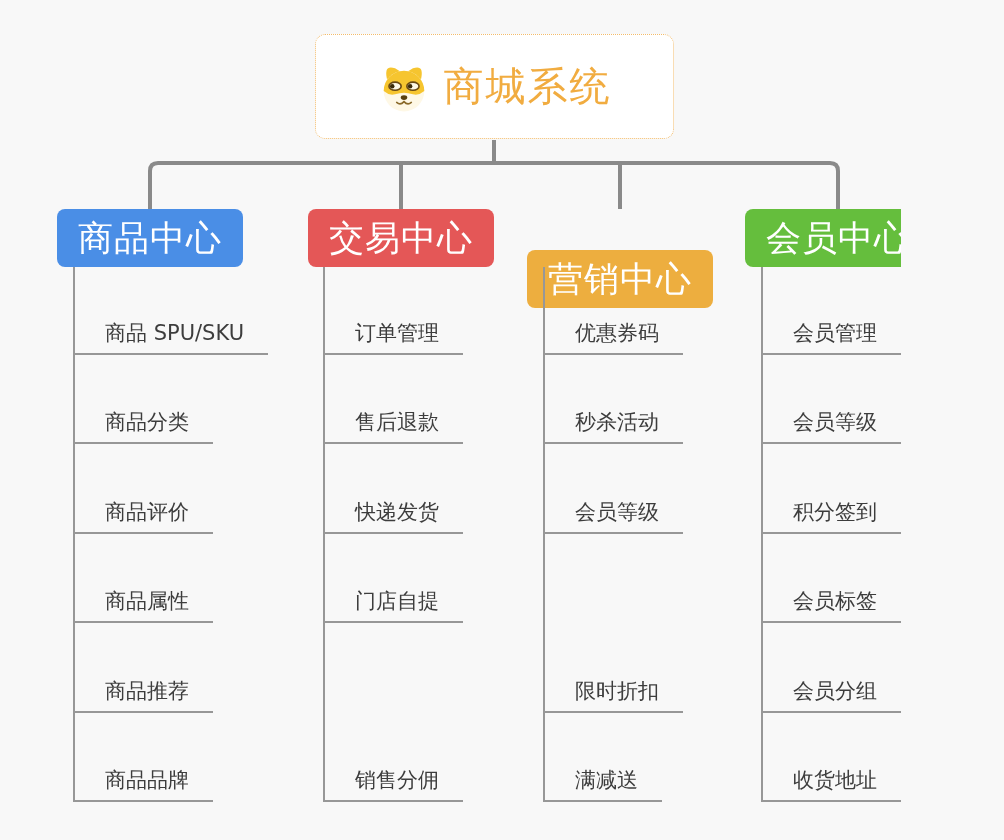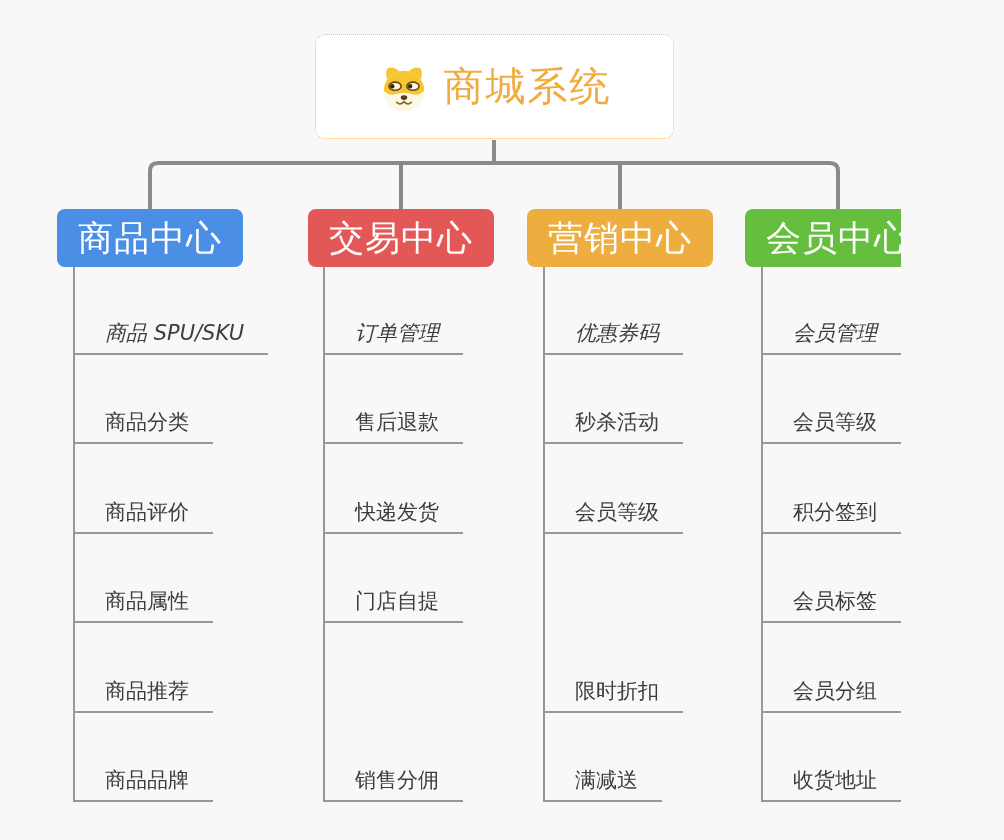--- a/index.html
+++ b/index.html
@@ -70,21 +70,21 @@
   .item{
     position:absolute;
     white-space:nowrap;
     font-size:21px;
     line-height:24px;
     color:#3d3d3d;
     padding:0 24px 8px 32px;
     border-bottom:2px solid #979797;
   }
   .c0{left:73px;} .c1{left:323px;} .c2{left:543px;} .c3{left:761px;}
-  .r0{top:321px;font-style:italic;} .r1{top:410px;} .r2{top:500px;}
+  .r0{top:321px;} .r1{top:410px;} .r2{top:500px;}
   .r3{top:589px;} .r4{top:679px;} .r5{top:768px;}
 </style>
 </head>
 <body>
 
 <div class="canvas">
 
   <svg class="connectors" width="1004" height="840" viewBox="0 0 1004 840">
     <g stroke="#8a8a8a" stroke-width="4" fill="none">
       <path d="M494 140 L494 163"></path>
@@ -105,21 +105,21 @@
       <circle cx="17.5" cy="31" r="2.8" fill="#3a2a08"></circle>
       <circle cx="39.5" cy="31" r="2.8" fill="#3a2a08"></circle>
       <ellipse cx="32" cy="45" rx="4" ry="3" fill="#58400f"></ellipse>
       <path d="M23 51 q4.5 4 9 -1 q4.5 5 9 1" stroke="#8a6a2a" stroke-width="2" stroke-linecap="round" fill="none"></path>
     </svg>
     <span class="root-title">商城系统</span>
   </div>
 
   <div class="bnode b0" style="background: rgb(74, 142, 230);">商品中心</div>
   <div class="bnode b1" style="background: rgb(228, 87, 87);">交易中心</div>
-  <div class="bnode b2" style="background: rgb(237, 174, 63);">营销中心</div>
+  <div class="bnode b2" style="background: rgb(237, 174, 63); margin-top: 41px;">营销中心</div>
   <div class="bnode b3" style="background: rgb(101, 190, 61);">会员中心</div>
 
   <div class="spine s0"></div>
   <div class="spine s1"></div>
   <div class="spine s2"></div>
   <div class="spine s3"></div>
 
   <div class="item c0 r0">商品 SPU/SKU</div>
   <div class="item c0 r1">商品分类</div>
   <div class="item c0 r2">商品评价</div>

